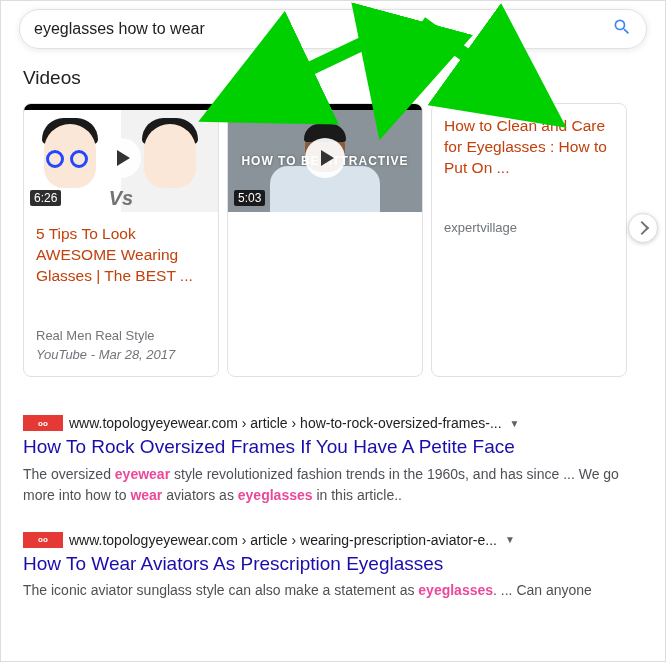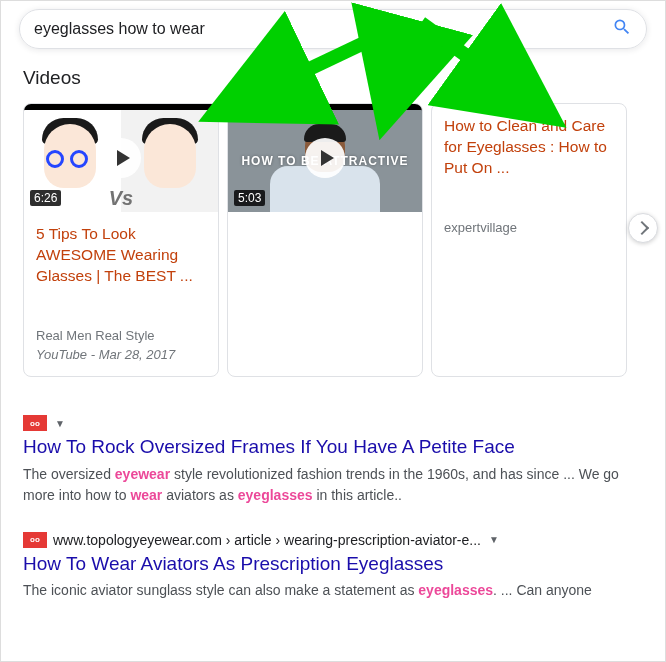--- a/index.html
+++ b/index.html
@@ -103,21 +103,21 @@
     cursor:pointer;
   }
   .carousel-next::after{
     content:""; width:8px; height:8px;
     border-top:2px solid #70757a; border-right:2px solid #70757a;
     transform:rotate(45deg); margin-left:-2px;
   }
   .results { margin-top: 38px; }
   .result { margin-bottom: 26px; }
   .r-url { font-size:14px; color:#202124; display:flex; align-items:center; gap:6px; }
-  .favicon { width:24px; height:16px; background:#e53935; flex-shrink:0; display:flex; align-items:center; justify-content:center; color:#fff; font-size:8px; font-weight:bold; }
+  .favicon { width:40px; height:16px; background:#e53935; flex-shrink:0; display:flex; align-items:center; justify-content:center; color:#fff; font-size:8px; font-weight:bold; }
   .dd { color:#5f6368; font-size:10px; margin-left:2px; }
   .r-title { color:#1a0dab; font-size:19px; margin:4px 0 4px 0; font-weight:400; line-height:1.3; }
   .r-snip { color:#4d5156; font-size:14px; line-height:1.5; }
   .r-snip b { color:#ec4899; font-weight:bold; }
   
   .t1a,.t1b{position:absolute;top:0;bottom:0;width:50%;}
   .t1a{left:0;background:#fff;}
   .t1b{right:0;background:#f2f2f2;}
   .face{position:absolute;top:14px;width:52px;height:64px;background:#fbe7d8;border-radius:26px 26px 20px 20px;}
   .hair{position:absolute;top:8px;width:56px;height:26px;background:#1a1a1a;border-radius:28px 28px 6px 6px;}
@@ -201,20 +201,21 @@
       </div>
     </div>
 
     <div class="carousel-next"></div>
   </div>
 
   <div class="results">
     <div class="result">
       <div class="r-url">
         <span class="favicon">oo</span>
+        <span>www.topologyeyewear.com › article › how-to-rock-oversized-frames-...</span>
         <span class="dd">▼</span>
       </div>
       <h3 class="r-title">How To Rock Oversized Frames If You Have A Petite Face</h3>
       <div class="r-snip">
         <span>The oversized </span><b>eyewear</b><span> style revolutionized fashion trends in the 1960s, and has since ... We go more into how to </span><b>wear</b><span> aviators as </span><b>eyeglasses</b><span> in this article..</span>
       </div>
     </div>
 
     <div class="result">
       <div class="r-url">

